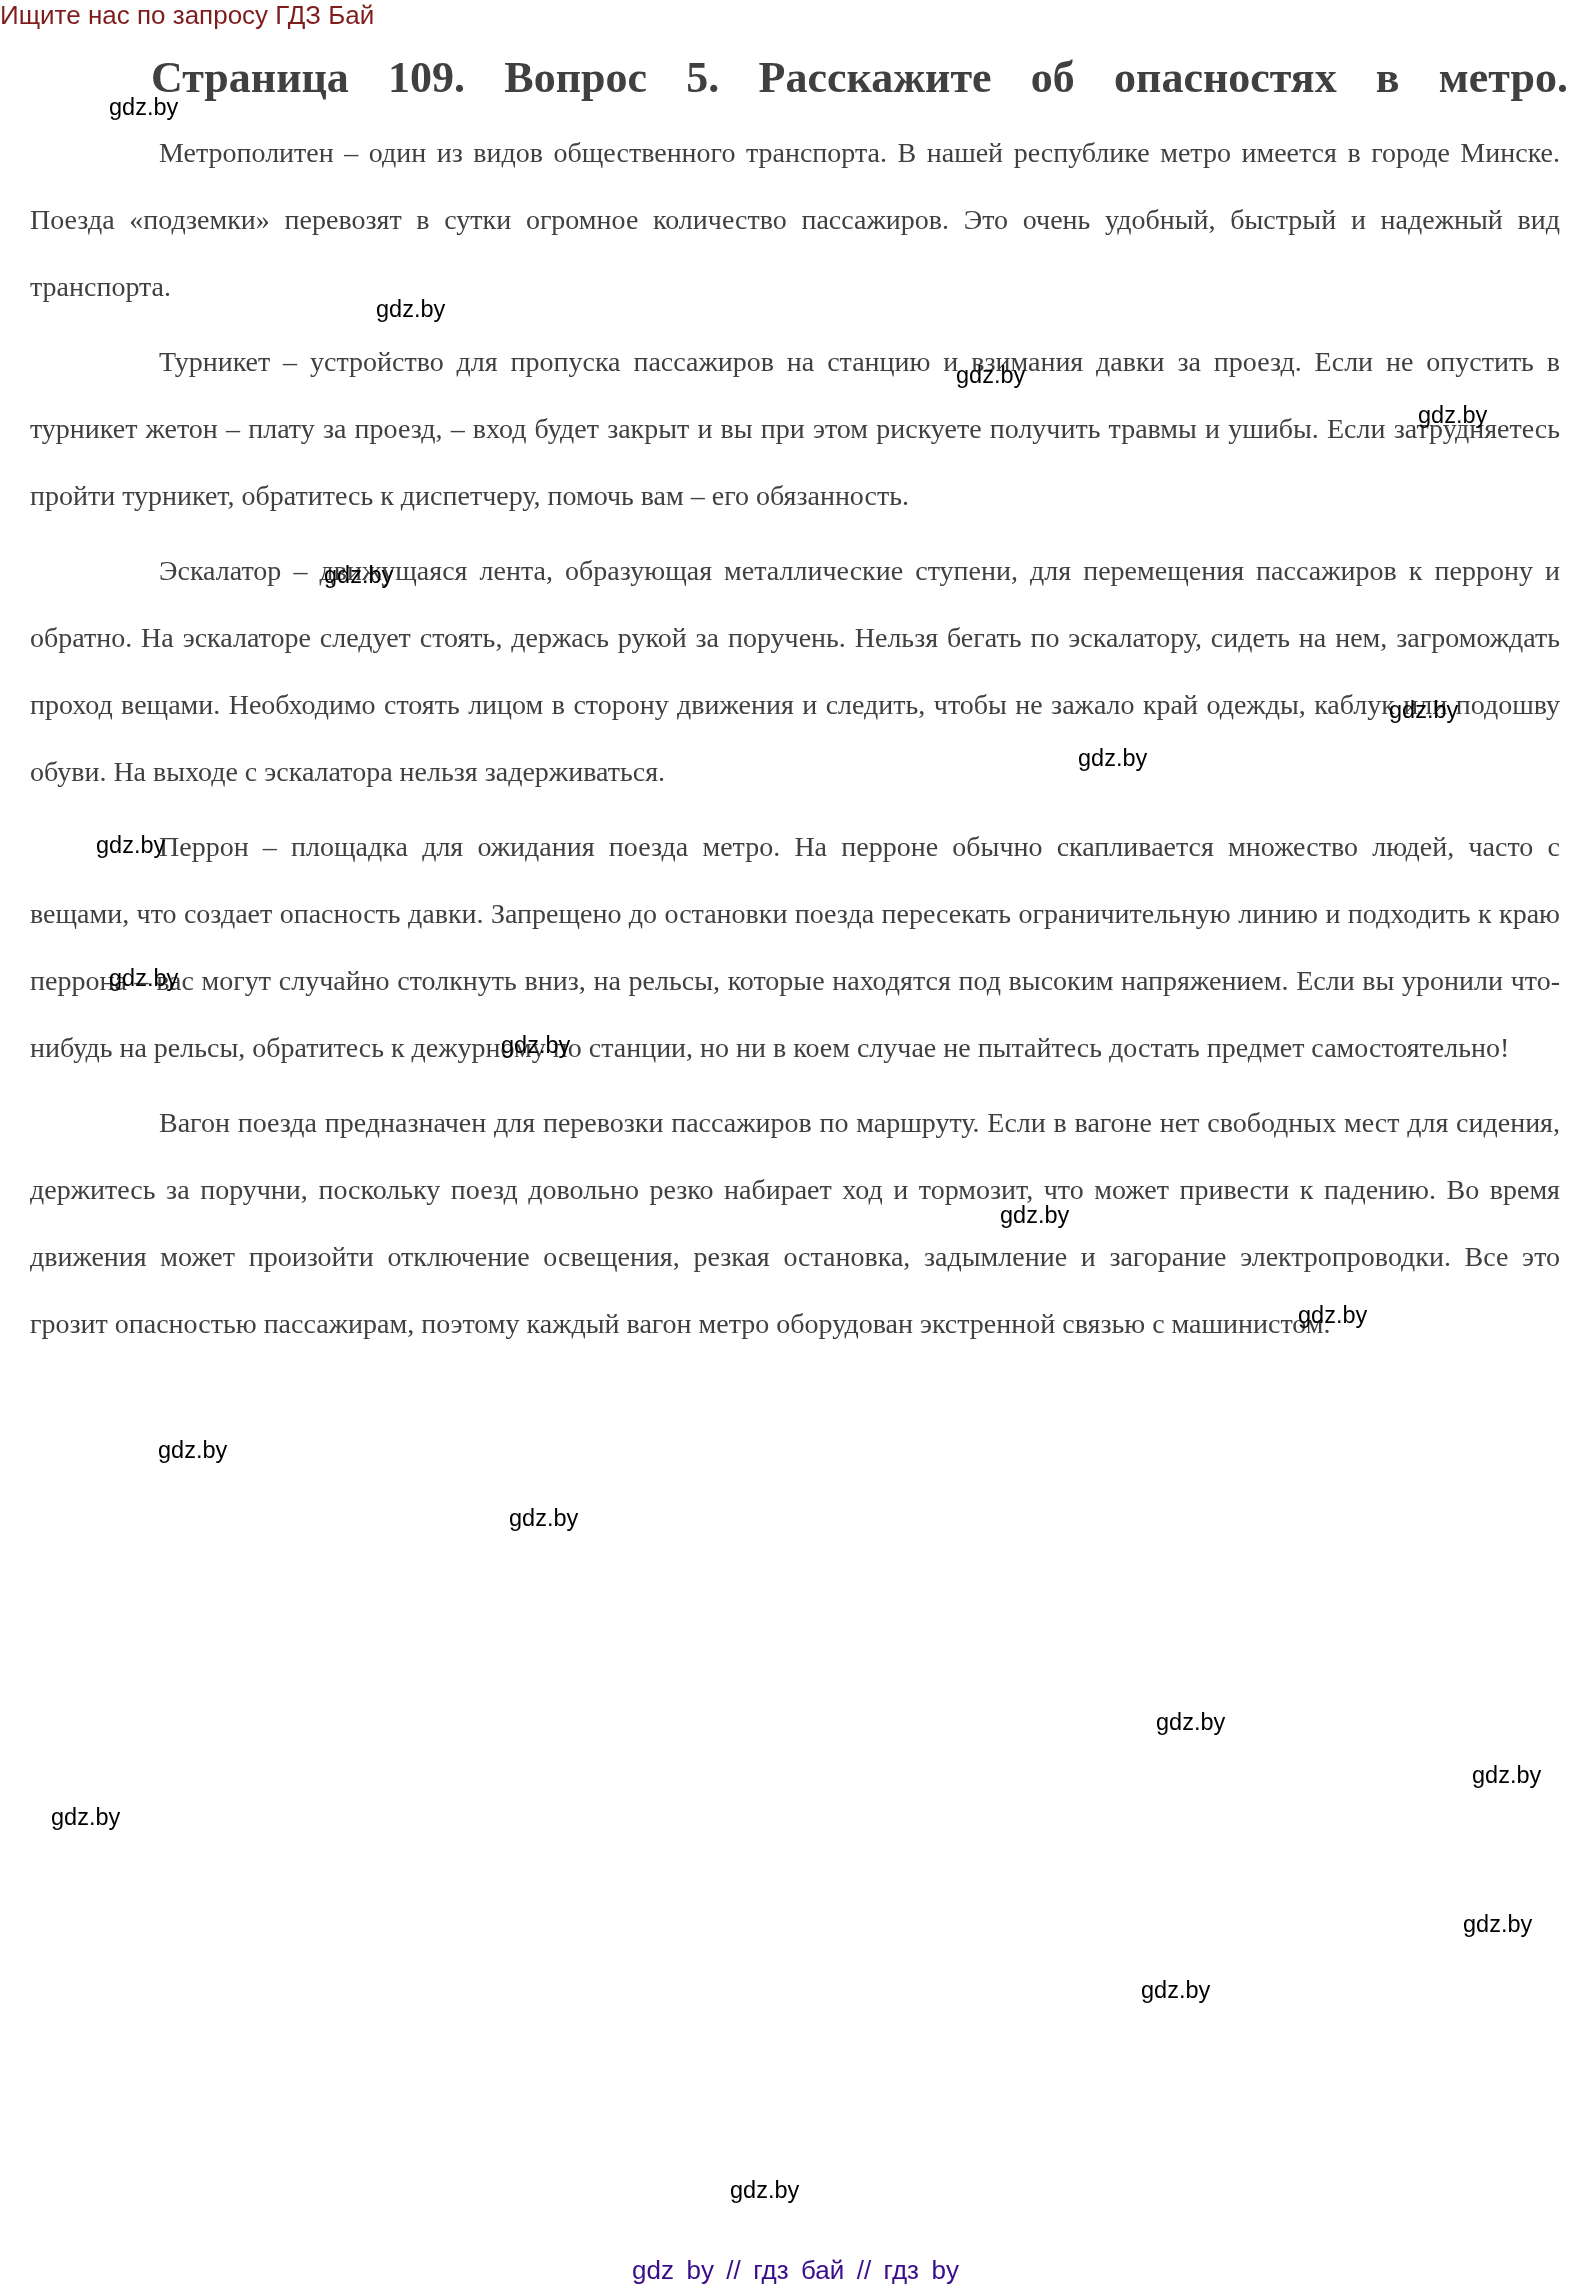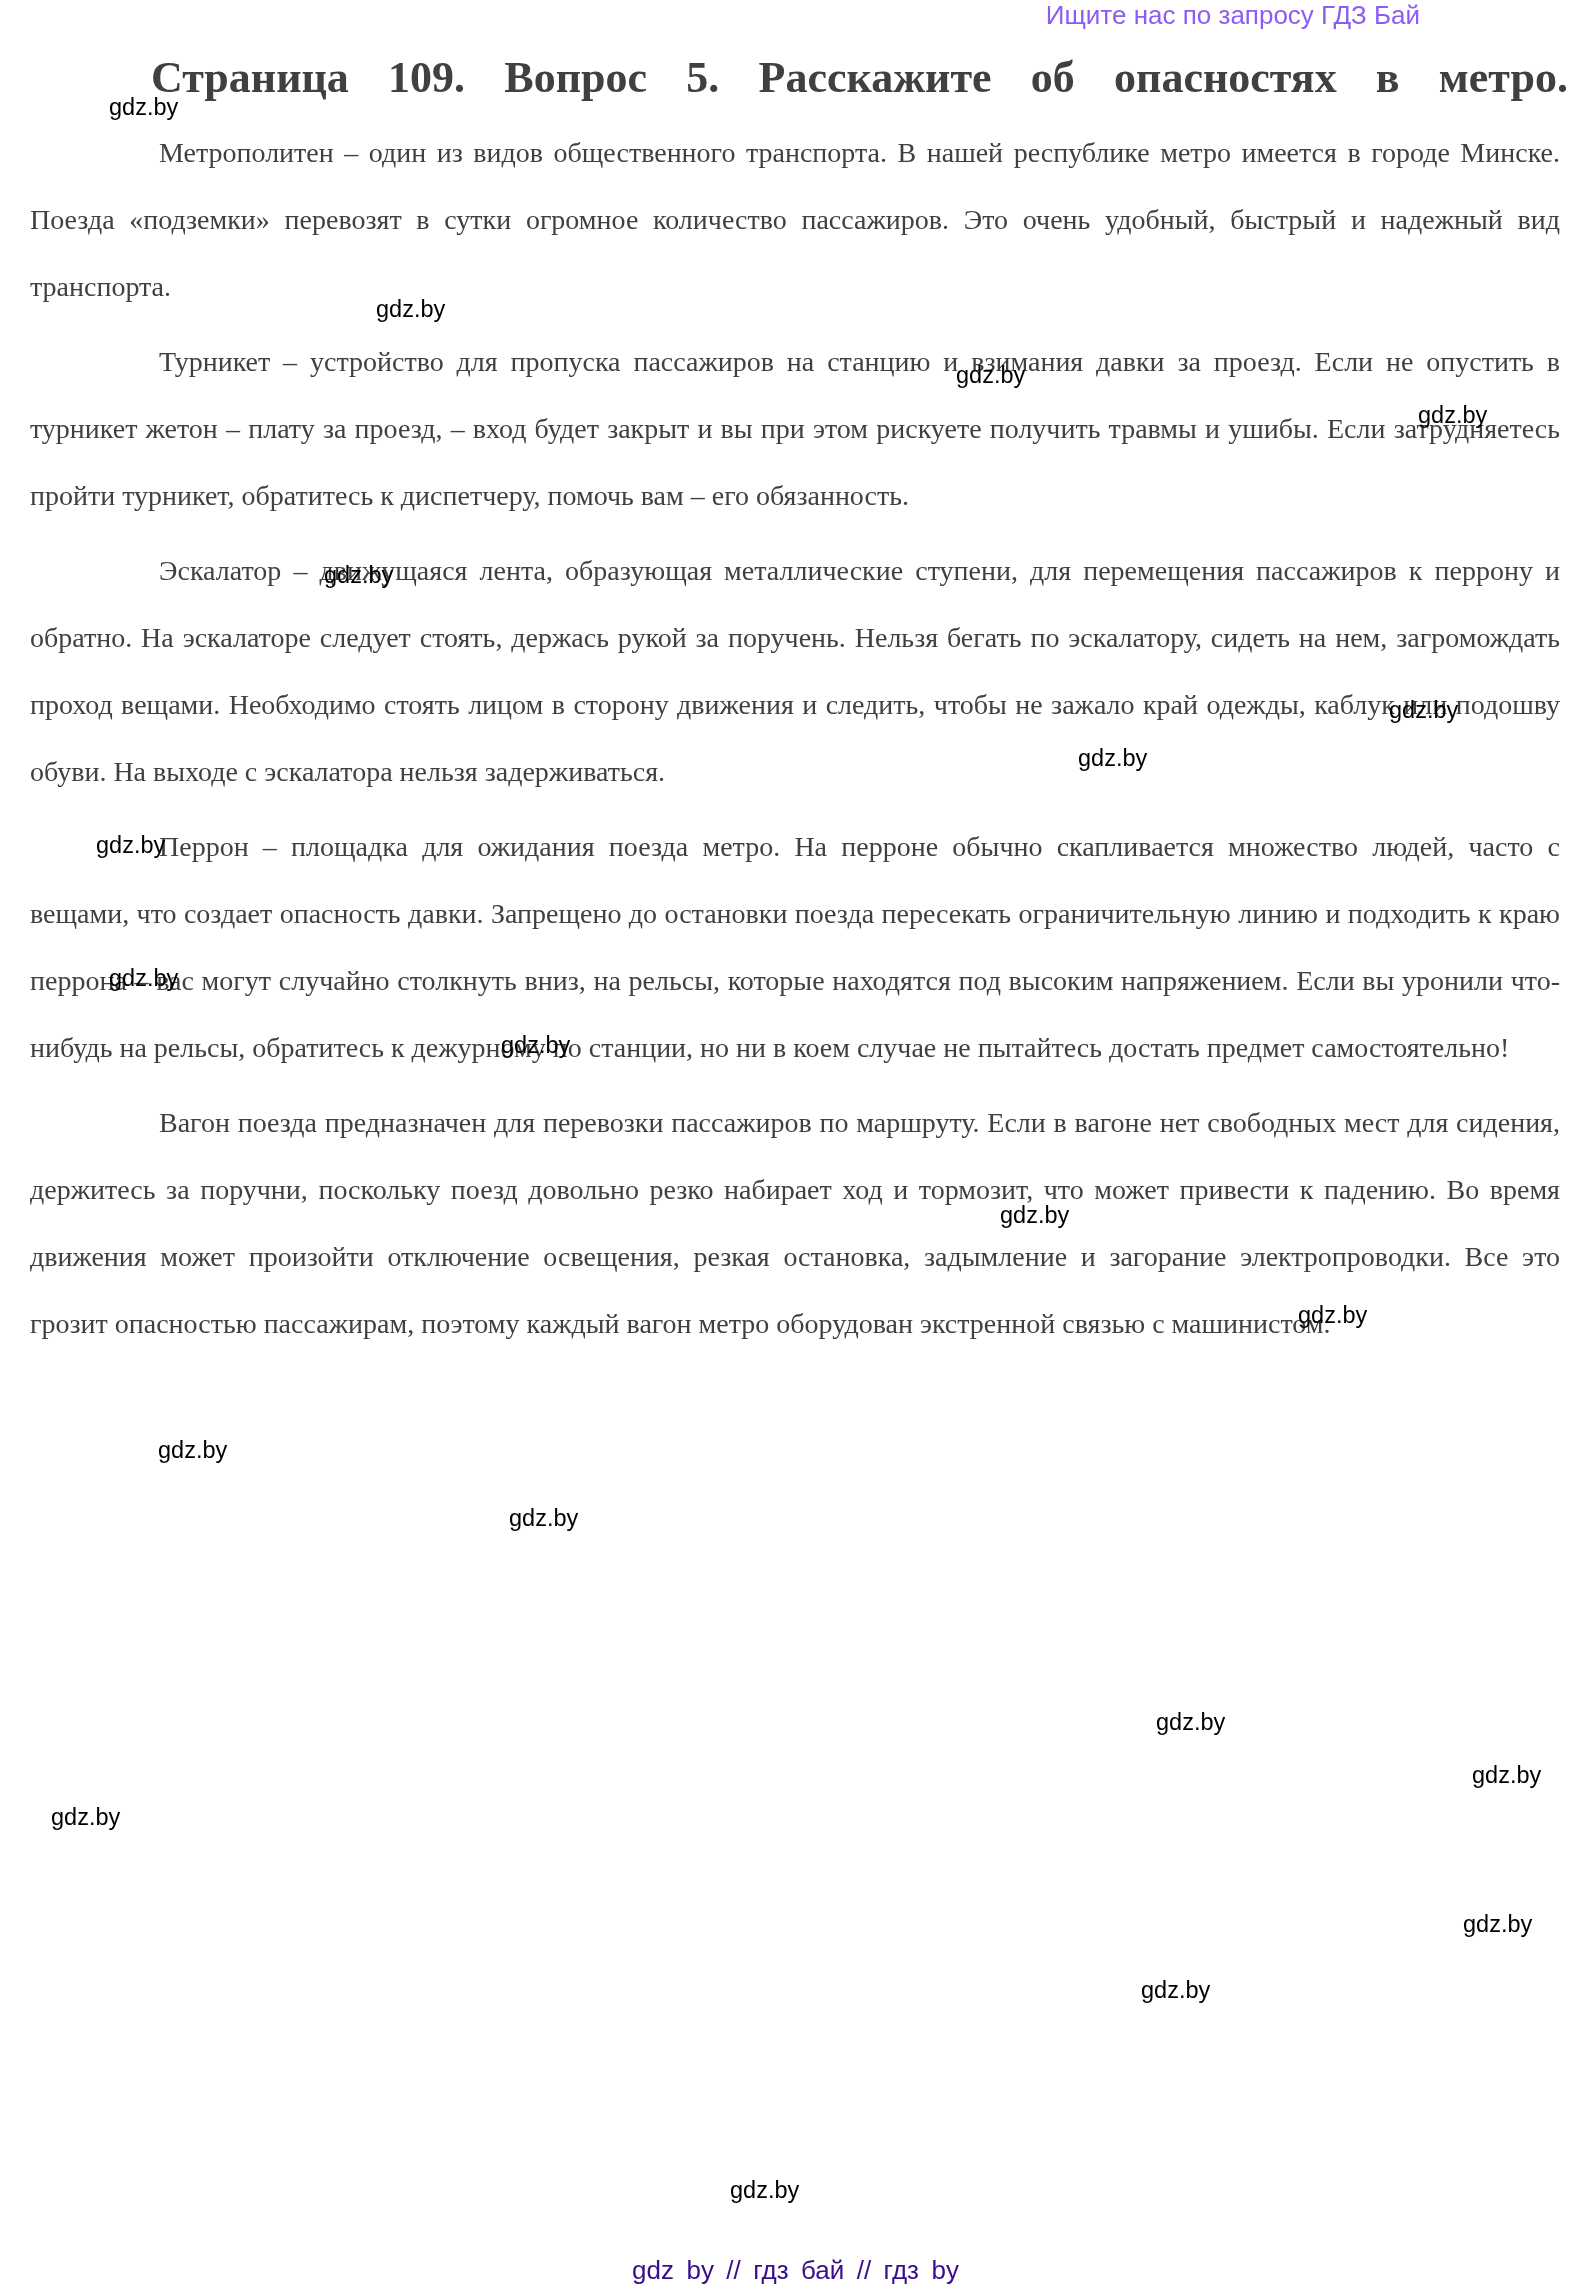--- a/index.html
+++ b/index.html
@@ -1,19 +1,19 @@
 <!DOCTYPE html>
 <html style="font-size:14px"><head>
 <meta charset="utf-8">
 <style>
   html, body { margin: 0; padding: 0; background: #ffffff; }
   body { width: 1591px; height: 2295px; position: relative; overflow: hidden; }
   .top-banner {
     position: absolute; left: 0; top: 0; width: 1420px; height: 35px;
-    text-align: right; color: #8b5cf6;
+    text-align: left; color: #7f1d1d;
     font-family: "Liberation Sans", sans-serif; font-size: 26px; line-height: 31px;
   }
   .page {
     position: absolute; left: 22px; top: 44px; width: 1546px;
     font-family: "Liberation Serif", serif; color: #404040;
   }
   .title {
     font-weight: bold; font-size: 44px; line-height: 67px; margin: 0;
     text-align: justify; text-align-last: left;
   }

